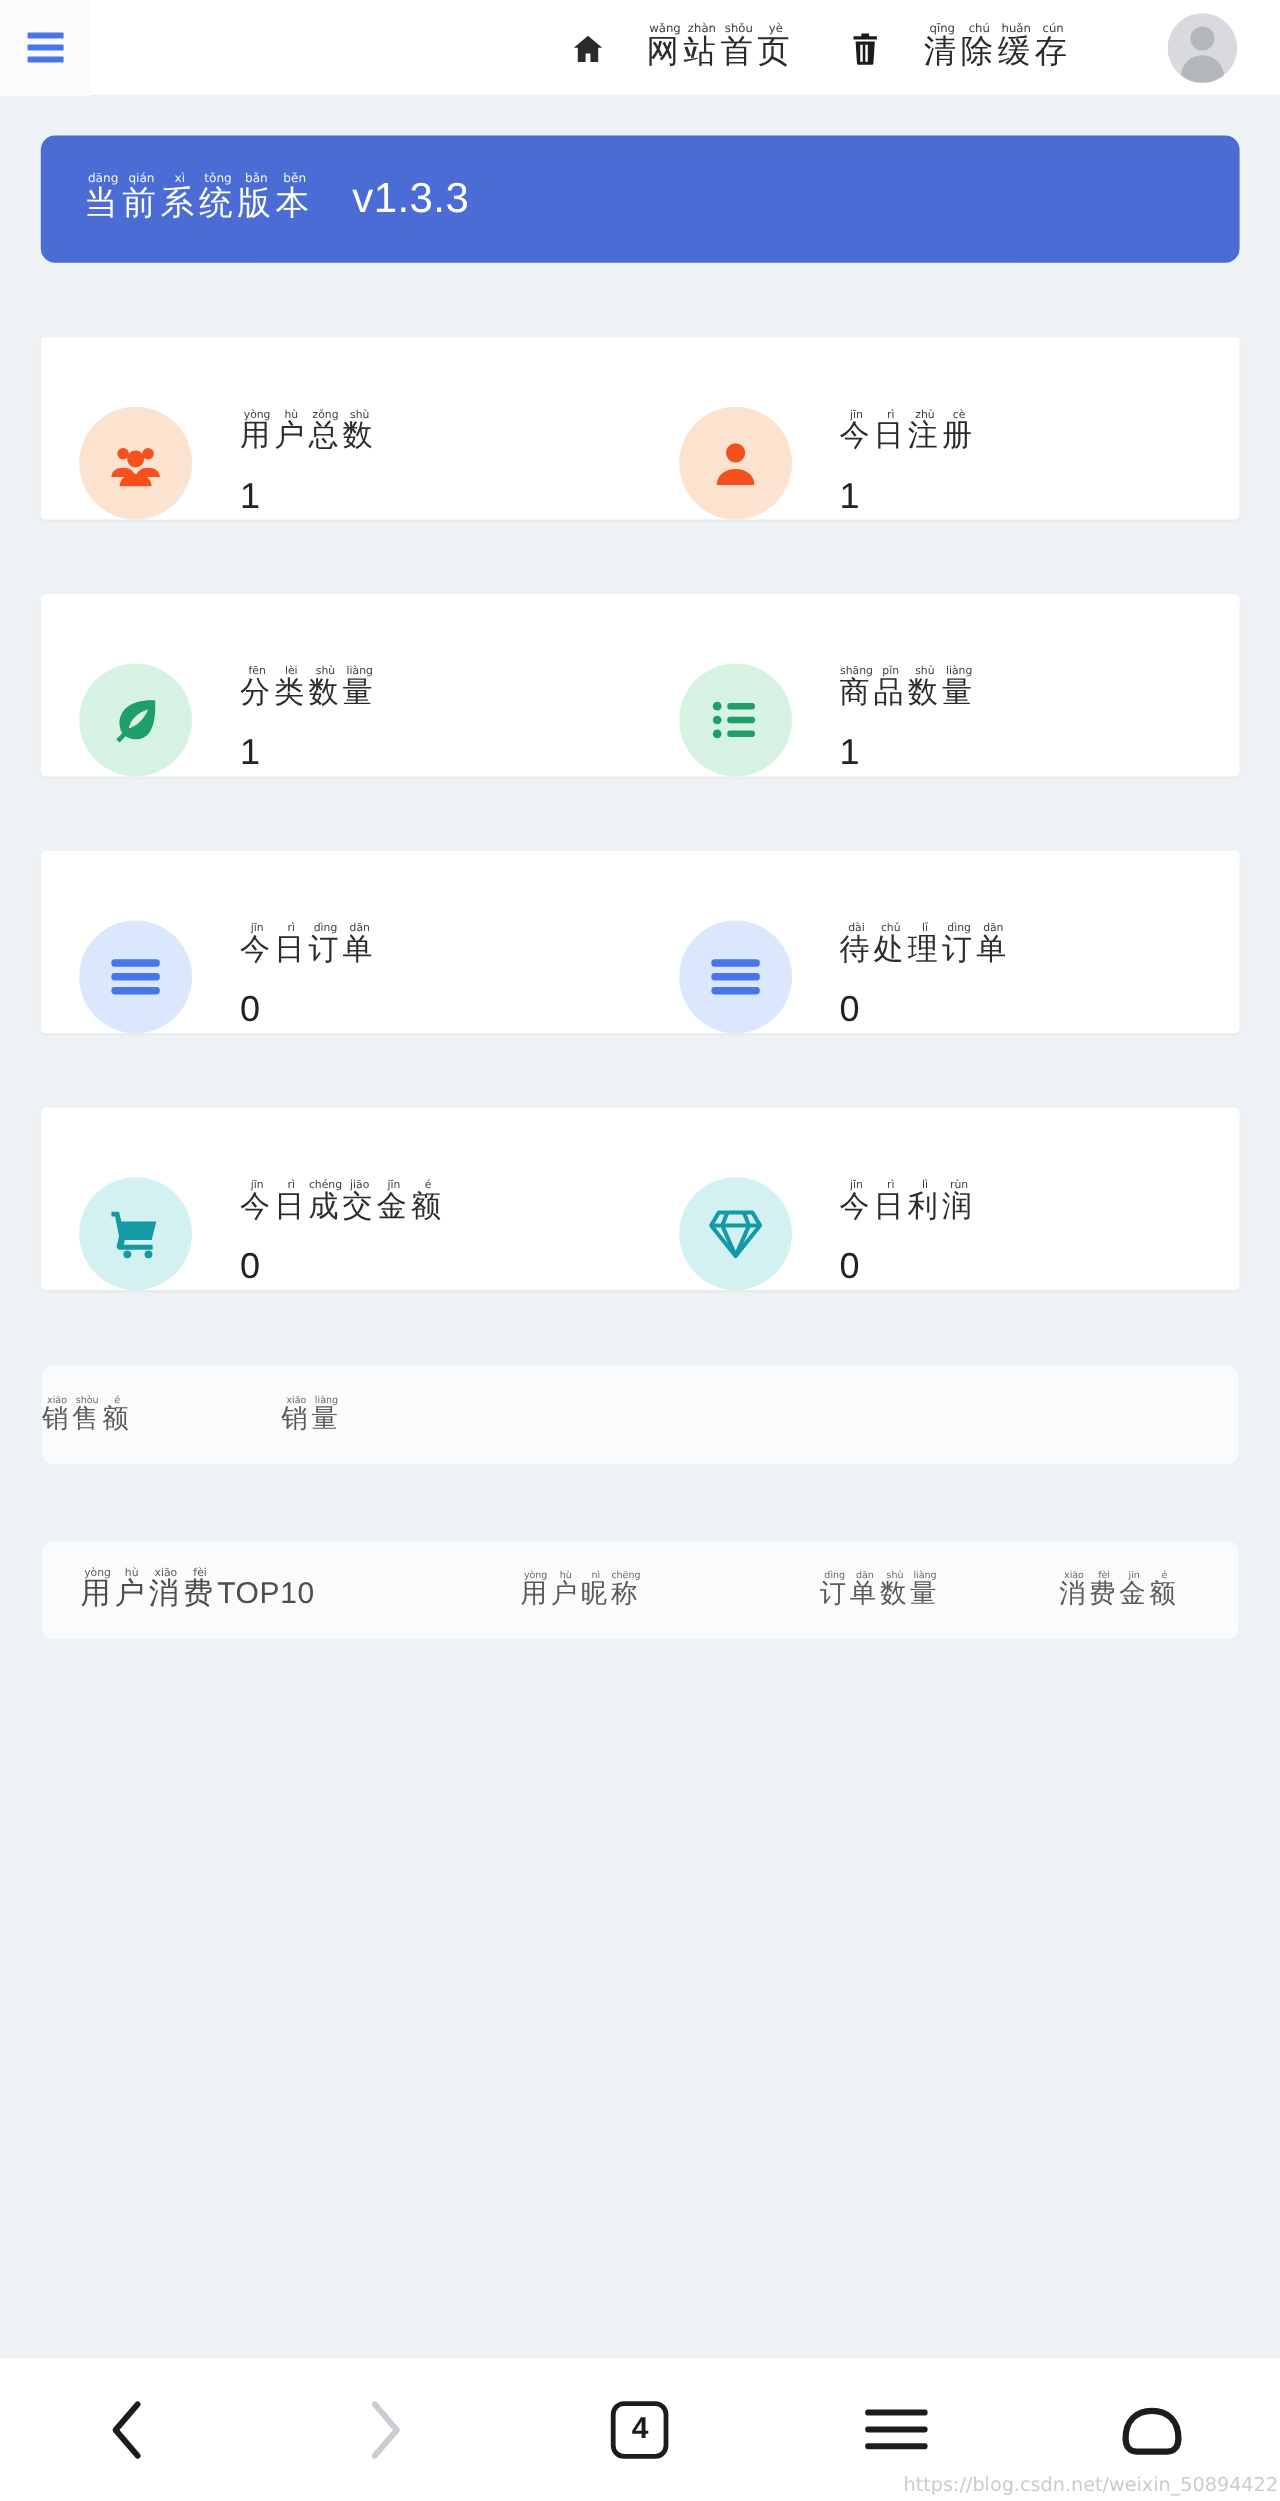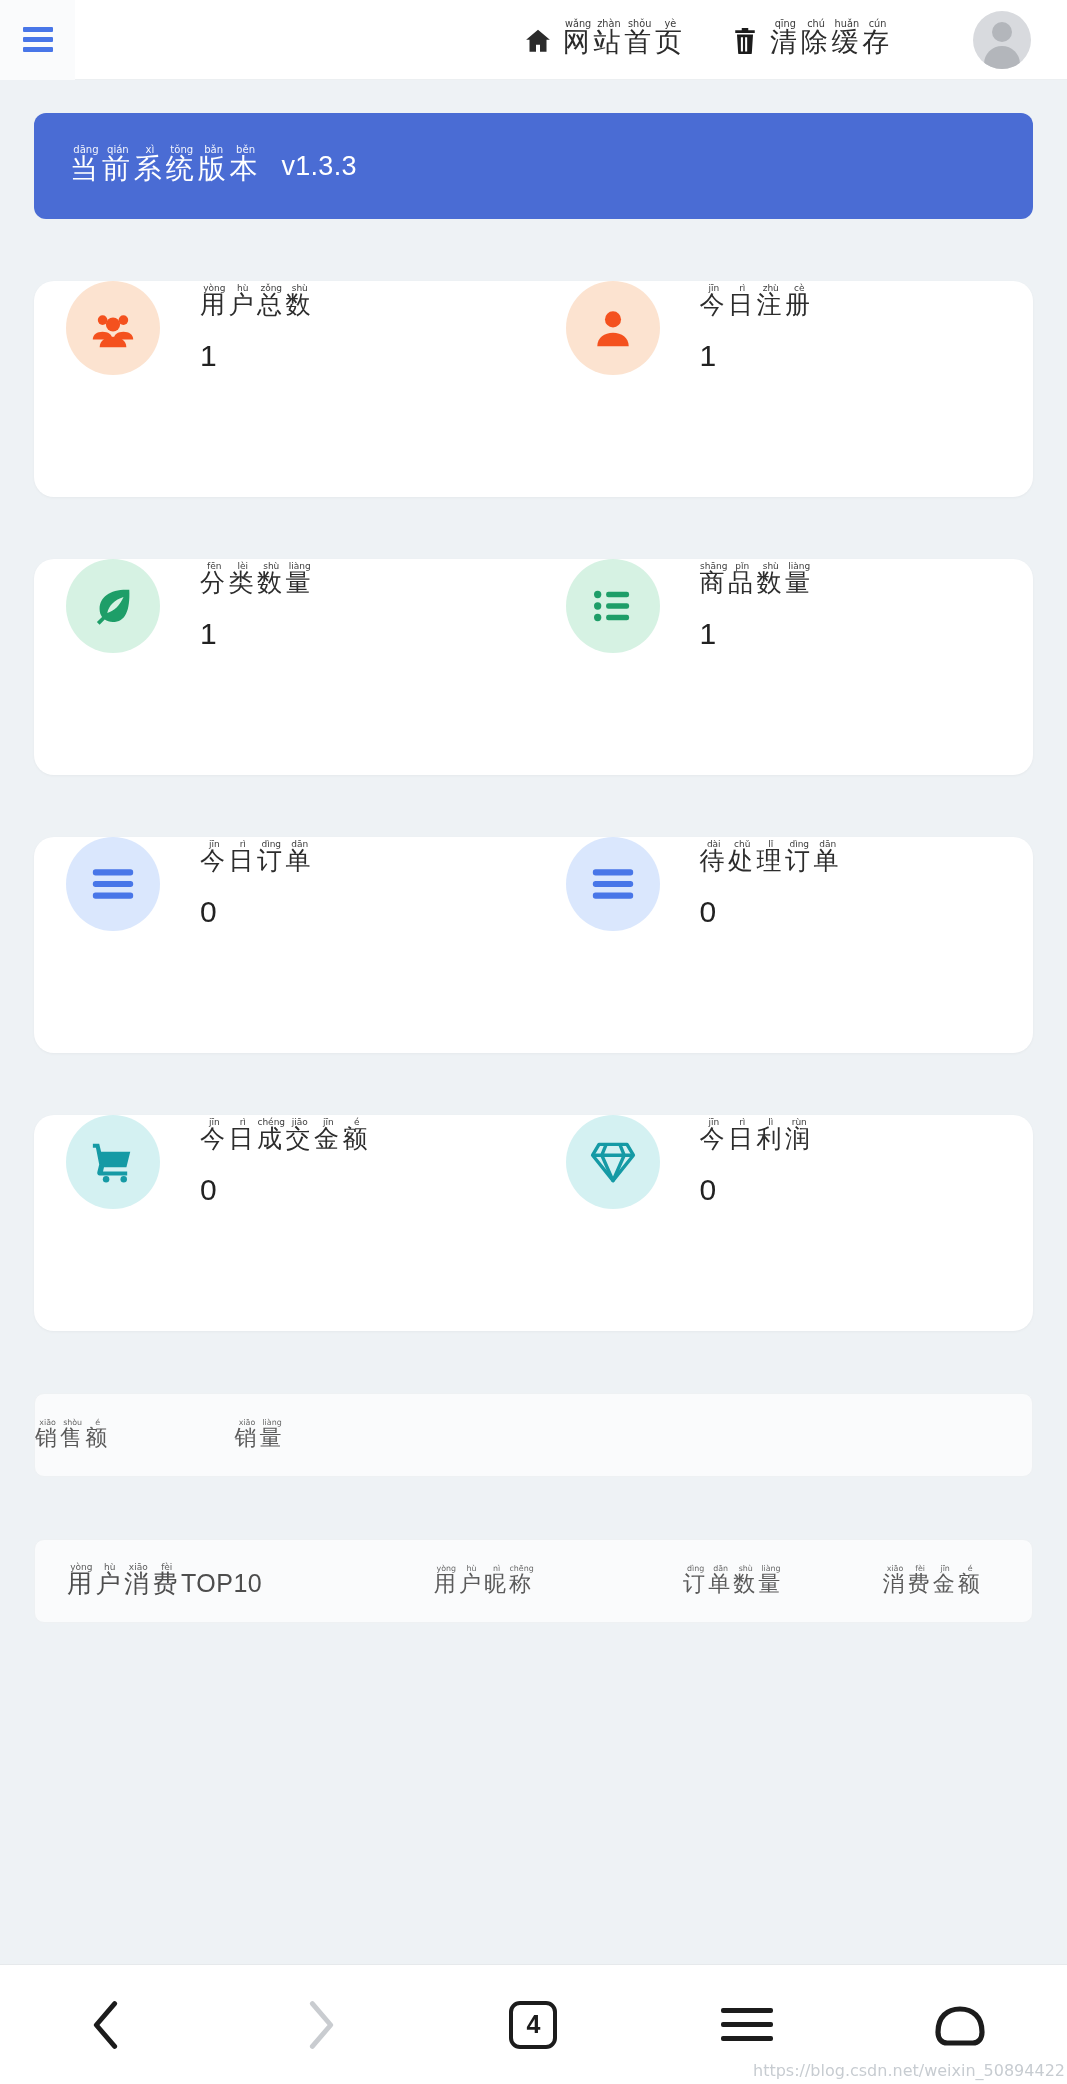--- a/index.html
+++ b/index.html
@@ -37,21 +37,21 @@
     background: #fafbfc;
     display: flex; align-items: center; justify-content: center;
     flex: 0 0 auto;
   }
   .hamburger { width: 30px; display: flex; flex-direction: column; gap: 5px; }
   .hamburger i { display: block; height: 5px; background: #4876e8; border-radius: 1px; }
   .header-spacer { flex: 1 1 auto; }
   .header-actions { display: flex; align-items: center; gap: 44px; padding-right: 0; }
   .hact { display: flex; align-items: center; gap: 10px; color: #333; }
   .hact .glyph { width: 30px; height: 32px; display: flex; align-items: flex-end; justify-content: center; }
-  .hact .txt { font-size: 27px; color: #2b2b2b; }
+  .hact .txt { font-size: 27px; color: #2b2b2b; margin-left: 24px; }
   .avatar-wrap { width: 130px; display: flex; justify-content: center; }
   .avatar {
     width: 58px; height: 58px; border-radius: 50%;
     background: #d8dade; position: relative; overflow: hidden;
   }
   .avatar::before {
     content: ""; position: absolute; left: 50%; top: 11px;
     width: 20px; height: 20px; border-radius: 50%;
     background: #b3b6bb; transform: translateX(-50%);
   }
@@ -68,29 +68,29 @@
     margin-top: 33px;
     height: 106px;
     border-radius: 12px;
     background: #4a6cd4;
     display: flex; align-items: center;
     padding-left: 36px;
     color: #fff;
   }
   .version-banner .vtext { font-size: 28px; color: #ffffff; }
   .version-banner rt { color: #ffffff; }
-  .version-banner .vnum { font-size: 27px; margin-left: 20px; letter-spacing: .01em; }
+  .version-banner .vnum { font-size: 35px; margin-left: 32px; letter-spacing: .01em; }
 
   .stat-card {
     margin-top: 62px;
     background: #ffffff;
-    border-radius: 20px;
-    height: 216px;
+    border-radius: 4px;
+    height: 152px;
     display: flex;
-    align-items: flex-start;
+    align-items: flex-end;
     box-shadow: 0 1px 3px rgba(0,0,0,.04);
   }
   .stat-half { width: 50%; display: flex; align-items: center; padding-left: 32px; }
   .stat-circle {
     width: 94px; height: 94px; border-radius: 50%;
     flex: 0 0 auto;
     display: flex; align-items: center; justify-content: center;
   }
   .stat-text { margin-left: 40px; }
   .stat-label { font-size: 25px; color: #2c2c2c; white-space: nowrap; }

